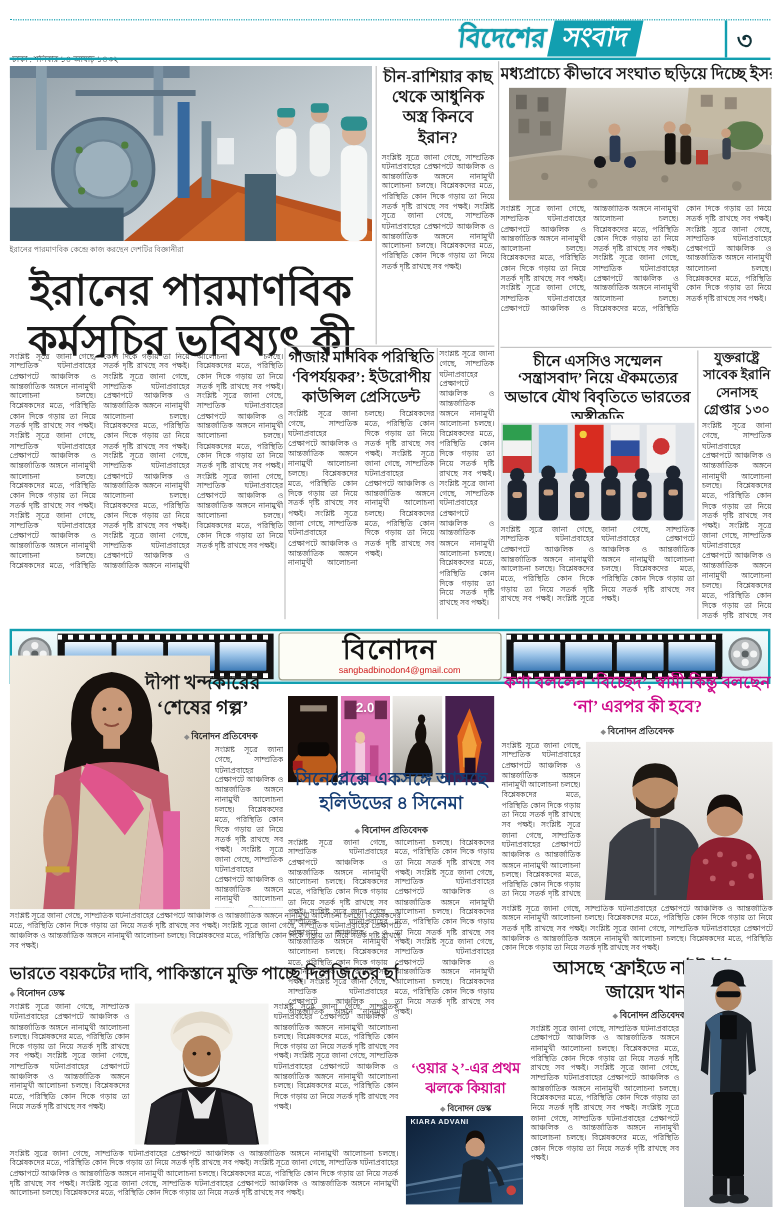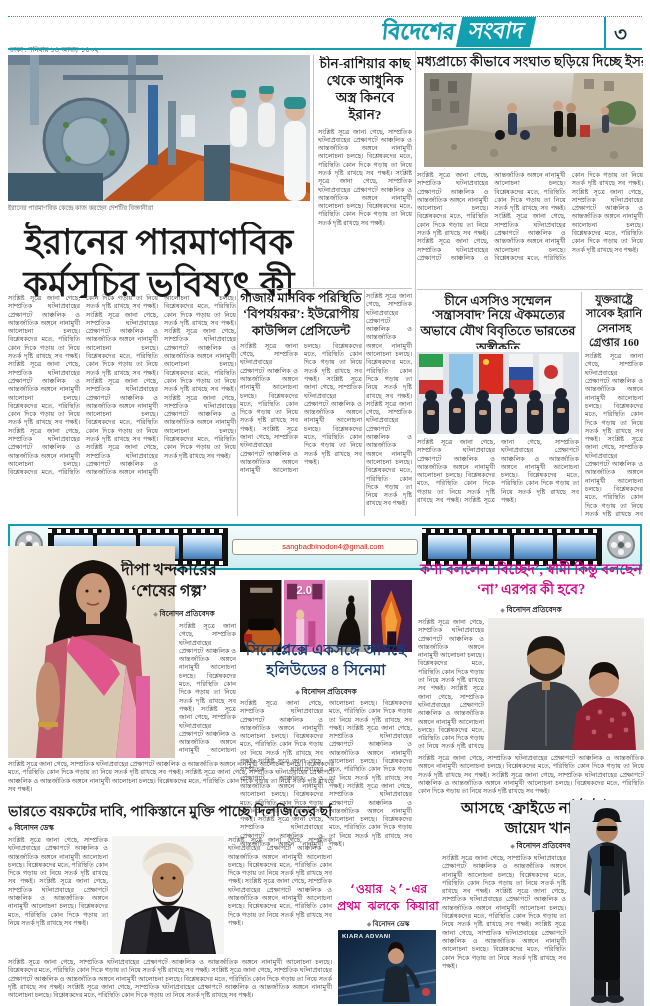--- a/index.html
+++ b/index.html
@@ -202,21 +202,21 @@
         <rect x="62" y="58" width="8" height="5" rx="2"></rect>
           <rect x="88" y="56" width="8" height="5" rx="2"></rect>
         <rect x="114" y="58" width="8" height="5" rx="2"></rect>
           <rect x="140" y="56" width="8" height="5" rx="2"></rect>
       </g>
     </svg>
   </div>
   <div class="abs fill cols2" style="left:417px;top:438px;width:162px;height:78px;">সংশ্লিষ্ট সূত্রে জানা গেছে, সাম্প্রতিক ঘটনাপ্রবাহের প্রেক্ষাপটে আঞ্চলিক ও আন্তর্জাতিক অঙ্গনে নানামুখী আলোচনা চলছে। বিশ্লেষকদের মতে, পরিস্থিতি কোন দিকে গড়ায় তা নিয়ে সতর্ক দৃষ্টি রাখছে সব পক্ষই। সংশ্লিষ্ট সূত্রে জানা গেছে, সাম্প্রতিক ঘটনাপ্রবাহের প্রেক্ষাপটে আঞ্চলিক ও আন্তর্জাতিক অঙ্গনে নানামুখী আলোচনা চলছে। বিশ্লেষকদের মতে, পরিস্থিতি কোন দিকে গড়ায় তা নিয়ে সতর্ক দৃষ্টি রাখছে সব পক্ষই। </div>
 
   <div class="abs" style="left:585px;top:292px;width:58px;height:224px;">
-    <div class="hl" style="font-size:11px;line-height:1.3;">যুক্তরাষ্ট্রে সাবেক ইরানি সেনাসহ গ্রেপ্তার 160</div>
+    <div class="hl" style="font-size:11px;line-height:1.3;">যুক্তরাষ্ট্রে সাবেক ইরানি সেনাসহ গ্রেপ্তার ১৩০</div>
     <div class="fill" style="margin-top:3px;height:168px;">সংশ্লিষ্ট সূত্রে জানা গেছে, সাম্প্রতিক ঘটনাপ্রবাহের প্রেক্ষাপটে আঞ্চলিক ও আন্তর্জাতিক অঙ্গনে নানামুখী আলোচনা চলছে। বিশ্লেষকদের মতে, পরিস্থিতি কোন দিকে গড়ায় তা নিয়ে সতর্ক দৃষ্টি রাখছে সব পক্ষই। সংশ্লিষ্ট সূত্রে জানা গেছে, সাম্প্রতিক ঘটনাপ্রবাহের প্রেক্ষাপটে আঞ্চলিক ও আন্তর্জাতিক অঙ্গনে নানামুখী আলোচনা চলছে। বিশ্লেষকদের মতে, পরিস্থিতি কোন দিকে গড়ায় তা নিয়ে সতর্ক দৃষ্টি রাখছে সব পক্ষই। </div>
   </div>
 
   <div class="vd" style="left:313px;top:55px;height:232px;"></div>
   <div class="vd" style="left:415px;top:51px;height:465px;"></div>
   <div class="vd" style="left:237px;top:290px;height:226px;"></div>
   <div class="vd" style="left:364px;top:290px;height:226px;"></div>
   <div class="vd" style="left:581px;top:292px;height:224px;"></div>
   <div class="hd" style="left:240px;top:288px;width:172px;"></div>
   <div class="hd" style="left:417px;top:289px;width:226px;"></div>
@@ -232,20 +232,21 @@
         <circle cx="15" cy="15" r="3" fill="#5b6163"></circle>
       </svg>
     </span>
     <div class="strip">
       <div class="frame"></div>
       <div class="frame"></div>
       <div class="frame"></div>
       <div class="frame"></div>
     </div>
     <div class="banner-center">
+      <div class="banner-title">বিনোদন</div>
       <div class="banner-email">sangbadbinodon4@gmail.com</div>
     </div>
     <div class="strip">
       <div class="frame"></div>
       <div class="frame"></div>
       <div class="frame"></div>
       <div class="frame"></div>
     </div>
     <span class="reel">
       <svg width="30" height="30" viewBox="0 0 30 30">
@@ -383,21 +384,21 @@
         <circle cx="62" cy="42" r="1.6" fill="#1c130c"></circle>
       <path d="M8,118 L14,84 Q34,68 56,70 Q78,68 98,84 L104,118 Z" fill="#17161a"></path>
       <path d="M44,72 L56,84 L68,72 L62,96 L50,96 Z" fill="#e8e8e8"></path>
       <path d="M14,84 Q28,76 40,74 L34,118 L10,118 Z" fill="#26252b"></path>
       <path d="M98,84 Q84,76 72,74 L78,118 L102,118 Z" fill="#26252b"></path>
     </svg>
   </div>
   <div class="abs fill" style="left:228px;top:836px;width:104px;height:118px;">সংশ্লিষ্ট সূত্রে জানা গেছে, সাম্প্রতিক ঘটনাপ্রবাহের প্রেক্ষাপটে আঞ্চলিক ও আন্তর্জাতিক অঙ্গনে নানামুখী আলোচনা চলছে। বিশ্লেষকদের মতে, পরিস্থিতি কোন দিকে গড়ায় তা নিয়ে সতর্ক দৃষ্টি রাখছে সব পক্ষই। সংশ্লিষ্ট সূত্রে জানা গেছে, সাম্প্রতিক ঘটনাপ্রবাহের প্রেক্ষাপটে আঞ্চলিক ও আন্তর্জাতিক অঙ্গনে নানামুখী আলোচনা চলছে। বিশ্লেষকদের মতে, পরিস্থিতি কোন দিকে গড়ায় তা নিয়ে সতর্ক দৃষ্টি রাখছে সব পক্ষই। </div>
   <div class="abs fill" style="left:8px;top:958px;width:324px;height:46px;">সংশ্লিষ্ট সূত্রে জানা গেছে, সাম্প্রতিক ঘটনাপ্রবাহের প্রেক্ষাপটে আঞ্চলিক ও আন্তর্জাতিক অঙ্গনে নানামুখী আলোচনা চলছে। বিশ্লেষকদের মতে, পরিস্থিতি কোন দিকে গড়ায় তা নিয়ে সতর্ক দৃষ্টি রাখছে সব পক্ষই। সংশ্লিষ্ট সূত্রে জানা গেছে, সাম্প্রতিক ঘটনাপ্রবাহের প্রেক্ষাপটে আঞ্চলিক ও আন্তর্জাতিক অঙ্গনে নানামুখী আলোচনা চলছে। বিশ্লেষকদের মতে, পরিস্থিতি কোন দিকে গড়ায় তা নিয়ে সতর্ক দৃষ্টি রাখছে সব পক্ষই। সংশ্লিষ্ট সূত্রে জানা গেছে, সাম্প্রতিক ঘটনাপ্রবাহের প্রেক্ষাপটে আঞ্চলিক ও আন্তর্জাতিক অঙ্গনে নানামুখী আলোচনা চলছে। বিশ্লেষকদের মতে, পরিস্থিতি কোন দিকে গড়ায় তা নিয়ে সতর্ক দৃষ্টি রাখছে সব পক্ষই। </div>
 
-  <div class="abs hl" style="left:336px;top:882px;width:104px;height:34px;font-size:12px;line-height:1.4;color:var(--magenta);font-family:Liberation Mono, monospace;">‘ওয়ার ২’-এর প্রথম ঝলকে কিয়ারা</div>
+  <div class="abs hl" style="left:336px;top:882px;width:104px;height:34px;font-size:12px;line-height:1.4;color:var(--magenta);">‘ওয়ার ২’-এর প্রথম ঝলকে কিয়ারা</div>
   <div class="abs byline" style="left:336px;top:918px;width:104px;height:10px;font-size:6.8px;">বিনোদন ডেস্ক</div>
   <div class="abs ph" style="left:338px;top:930px;width:98px;height:74px;">
     <svg viewBox="0 0 98 74" preserveAspectRatio="none">
       <defs>
           <linearGradient id="g6" x1="0" y1="0" x2="1" y2="1">
             <stop offset="0" stop-color="#0e2038"></stop>
             <stop offset="1" stop-color="#2b5176"></stop>
           </linearGradient>
         </defs>
       <rect width="98" height="74" fill="url(#g6)"></rect>

